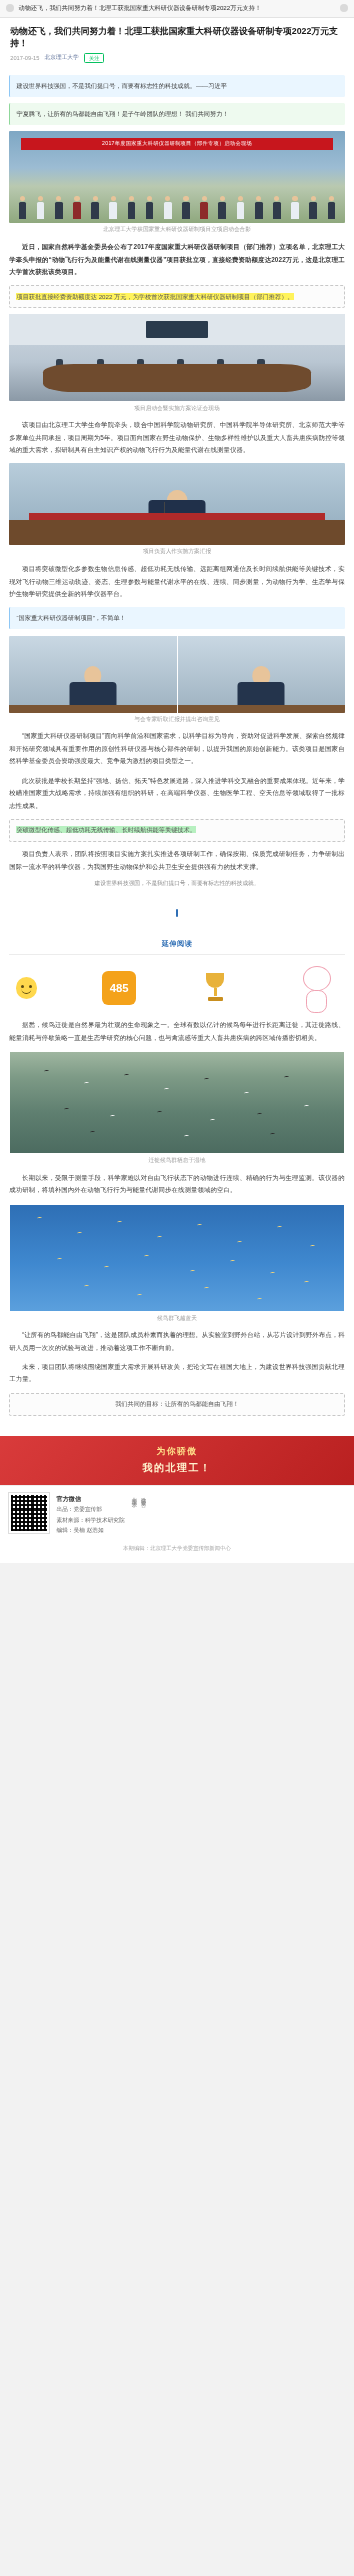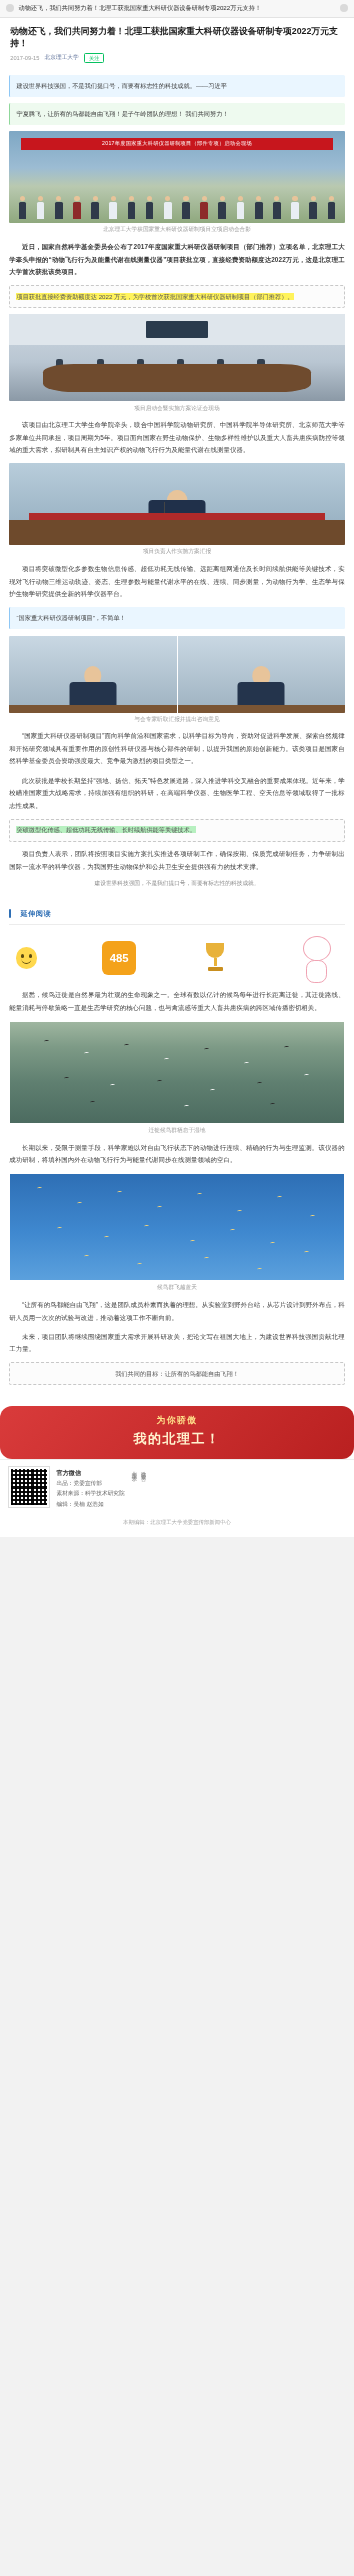--- a/index.html
+++ b/index.html
@@ -200,22 +200,23 @@
     width: 4.6px; height: 2.6px;
     background: transparent;
     border-top: 1px solid #f0d27a;
     border-radius: 50% 50% 0 0;
     transform: rotate(-8deg);
   }
   .bird.dark { border-top-color: #2b2b2b; }
   .bird.white { border-top-color: #f4f4f4; }
   
   .sec-head {
-    display: flex; align-items: center; gap: 9px;
+    display: flex; align-items: center; gap: 22px;
     margin: 11.3px 9.3px 3.1px 9.3px;
+    flex-direction: column;
   }
   .sec-head .bar { width: 2.1px; height: 8.2px; background: #2f6fb5; border-radius: 1px; }
   .sec-head .txt { font-size: 7.2px; font-weight: bold; color: #2f6fb5; letter-spacing: 0.5px; }
   
   .mascot-row {
     display: flex; align-items: center; justify-content: space-between;
     padding: 4.1px 15.5px 0 15.5px;
   }
   .emoji-face {
     width: 21.6px; height: 21.6px; border-radius: 50%;
@@ -246,24 +247,23 @@
   .trophy .cup { position:absolute; top:3.1px; left:4.6px; width:18.5px; height:15.5px; background:#e8b23a; border-radius:0 0 9.3px 9.3px;}
   .trophy .stem { position:absolute; top:18.5px; left:12.4px; width:3.1px; height:8.2px; background:#e8b23a;}
   .trophy .base { position:absolute; top:27px; left:6.2px; width:15.5px; height:4.1px; background:#c98f1f; border-radius:1px;}
   
   .cta {
     margin: 9.3px 0 0 0;
     background: linear-gradient(135deg,#d93b3b,#b92020);
     color: #ffe9a8;
     text-align: center;
     padding: 9.3px 5.2px 10.3px 5.2px;
-    border-radius: 12px;
   }
   .cta .l1 { font-size: 8.8px; font-weight: bold; letter-spacing: 1.5px; color:#ffe08a; }
-  .cta .l2 { font-size: 13px; font-weight: bold; letter-spacing: 1.5px; margin-top:3.1px; color:#fff3cf;}
+  .cta .l2 { font-size: 10px; font-weight: bold; letter-spacing: 1.5px; margin-top:3.1px; color:#fff3cf;}
   
   .qr-block {
     border-top: 0.5px solid #eee;
     padding: 7.2px 9.3px 3.1px 9.3px;
     display: flex;
     gap: 7.2px;
     align-items: flex-start;
   }
   .qr {
     width: 40px; height: 40px; flex:0 0 40px;

